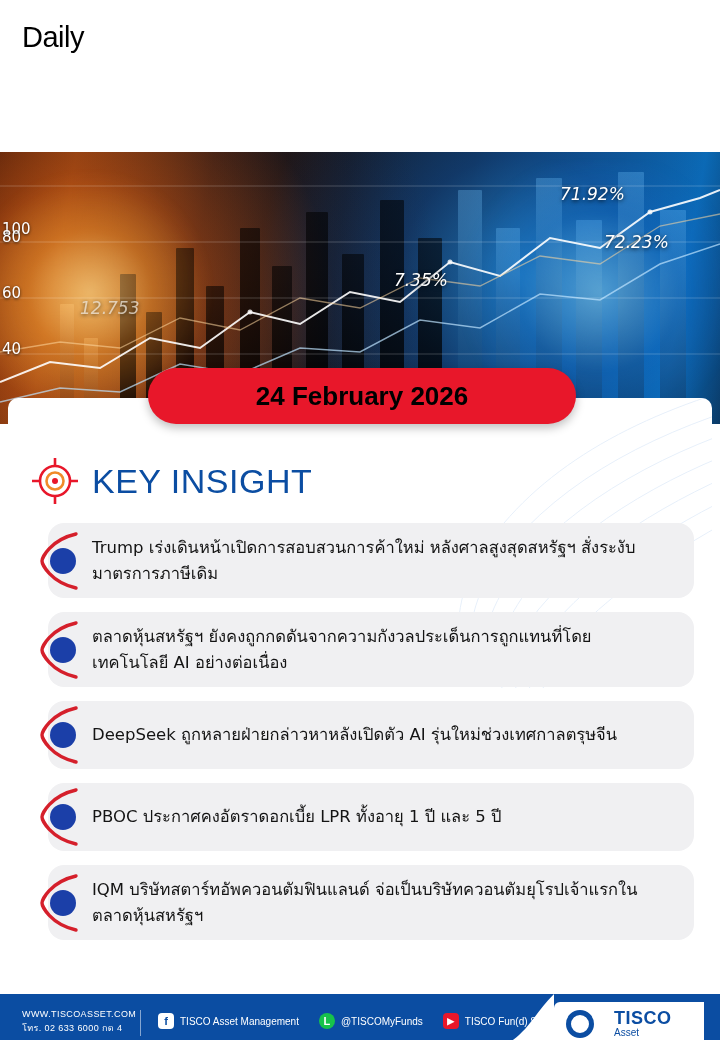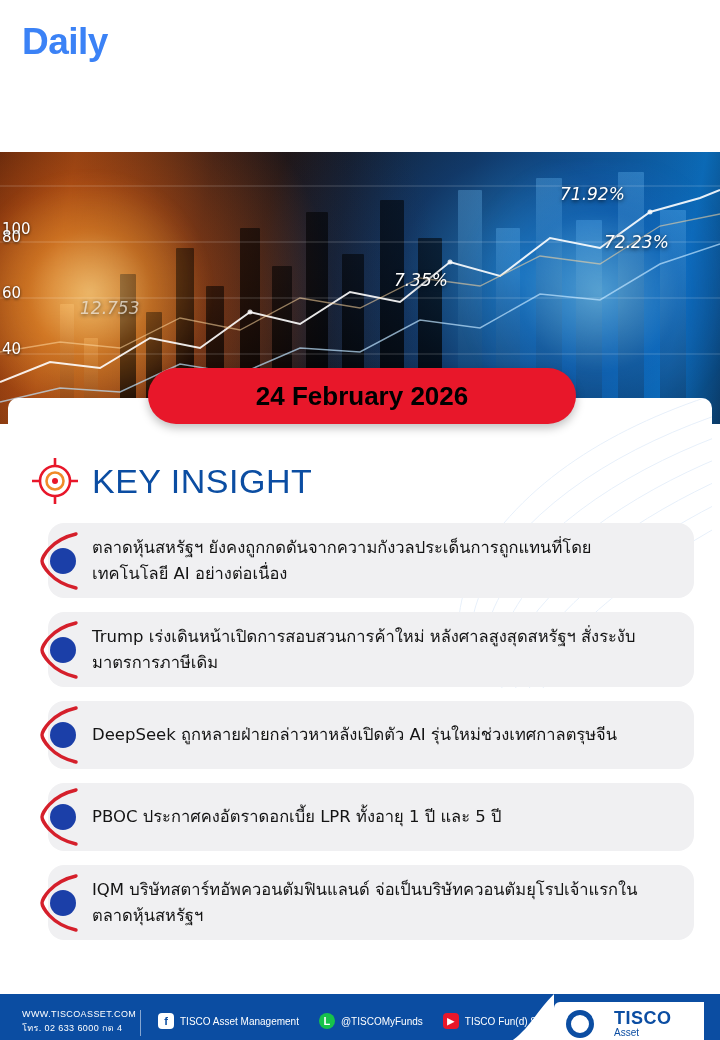--- a/index.html
+++ b/index.html
@@ -21,23 +21,23 @@
   
   .header {
     position: absolute;
     top: 0; left: 0;
     width: 720px;
     height: 152px;
     background: #ffffff;
     padding: 20px 0 0 22px;
   }
   .header .title-line {
-    font-size: 37px;
-    font-weight: bold;
-    color: #3b82f6;
+    font-size: 29px;
+    font-weight: normal;
+    color: #000000;
     line-height: 1.18;
     letter-spacing: -0.5px;
   }
 
   
   .hero {
     position: absolute;
     top: 152px; left: 0;
     width: 720px;
     height: 272px;
@@ -371,30 +371,30 @@
     </div>
 
     <div class="items">
 
       <div class="item">
         <div class="item-bg"></div>
         <svg class="item-arc" viewBox="0 0 52 62">
           <path d="M40,4 C14,10 6,28 6,31 C6,34 14,52 40,58" fill="none" stroke="#d51f2b" stroke-width="3.4" stroke-linecap="round"></path>
         </svg>
         <div class="item-dot"></div>
-        <div class="item-text">ตลาดหุ้นสหรัฐฯ ยังคงถูกกดดันจากความกังวลประเด็นการถูกแทนที่โดยเทคโนโลยี AI อย่างต่อเนื่อง</div>
+        <div class="item-text">Trump เร่งเดินหน้าเปิดการสอบสวนการค้าใหม่ หลังศาลสูงสุดสหรัฐฯ สั่งระงับมาตรการภาษีเดิม</div>
       </div>
 
       <div class="item">
         <div class="item-bg"></div>
         <svg class="item-arc" viewBox="0 0 52 62">
           <path d="M40,4 C14,10 6,28 6,31 C6,34 14,52 40,58" fill="none" stroke="#d51f2b" stroke-width="3.4" stroke-linecap="round"></path>
         </svg>
         <div class="item-dot"></div>
-        <div class="item-text">Trump เร่งเดินหน้าเปิดการสอบสวนการค้าใหม่ หลังศาลสูงสุดสหรัฐฯ สั่งระงับมาตรการภาษีเดิม</div>
+        <div class="item-text">ตลาดหุ้นสหรัฐฯ ยังคงถูกกดดันจากความกังวลประเด็นการถูกแทนที่โดยเทคโนโลยี AI อย่างต่อเนื่อง</div>
       </div>
 
       <div class="item">
         <div class="item-bg"></div>
         <svg class="item-arc" viewBox="0 0 52 62">
           <path d="M40,4 C14,10 6,28 6,31 C6,34 14,52 40,58" fill="none" stroke="#d51f2b" stroke-width="3.4" stroke-linecap="round"></path>
         </svg>
         <div class="item-dot"></div>
         <div class="item-text">DeepSeek ถูกหลายฝ่ายกล่าวหาหลังเปิดตัว AI รุ่นใหม่ช่วงเทศกาลตรุษจีน</div>
       </div>

